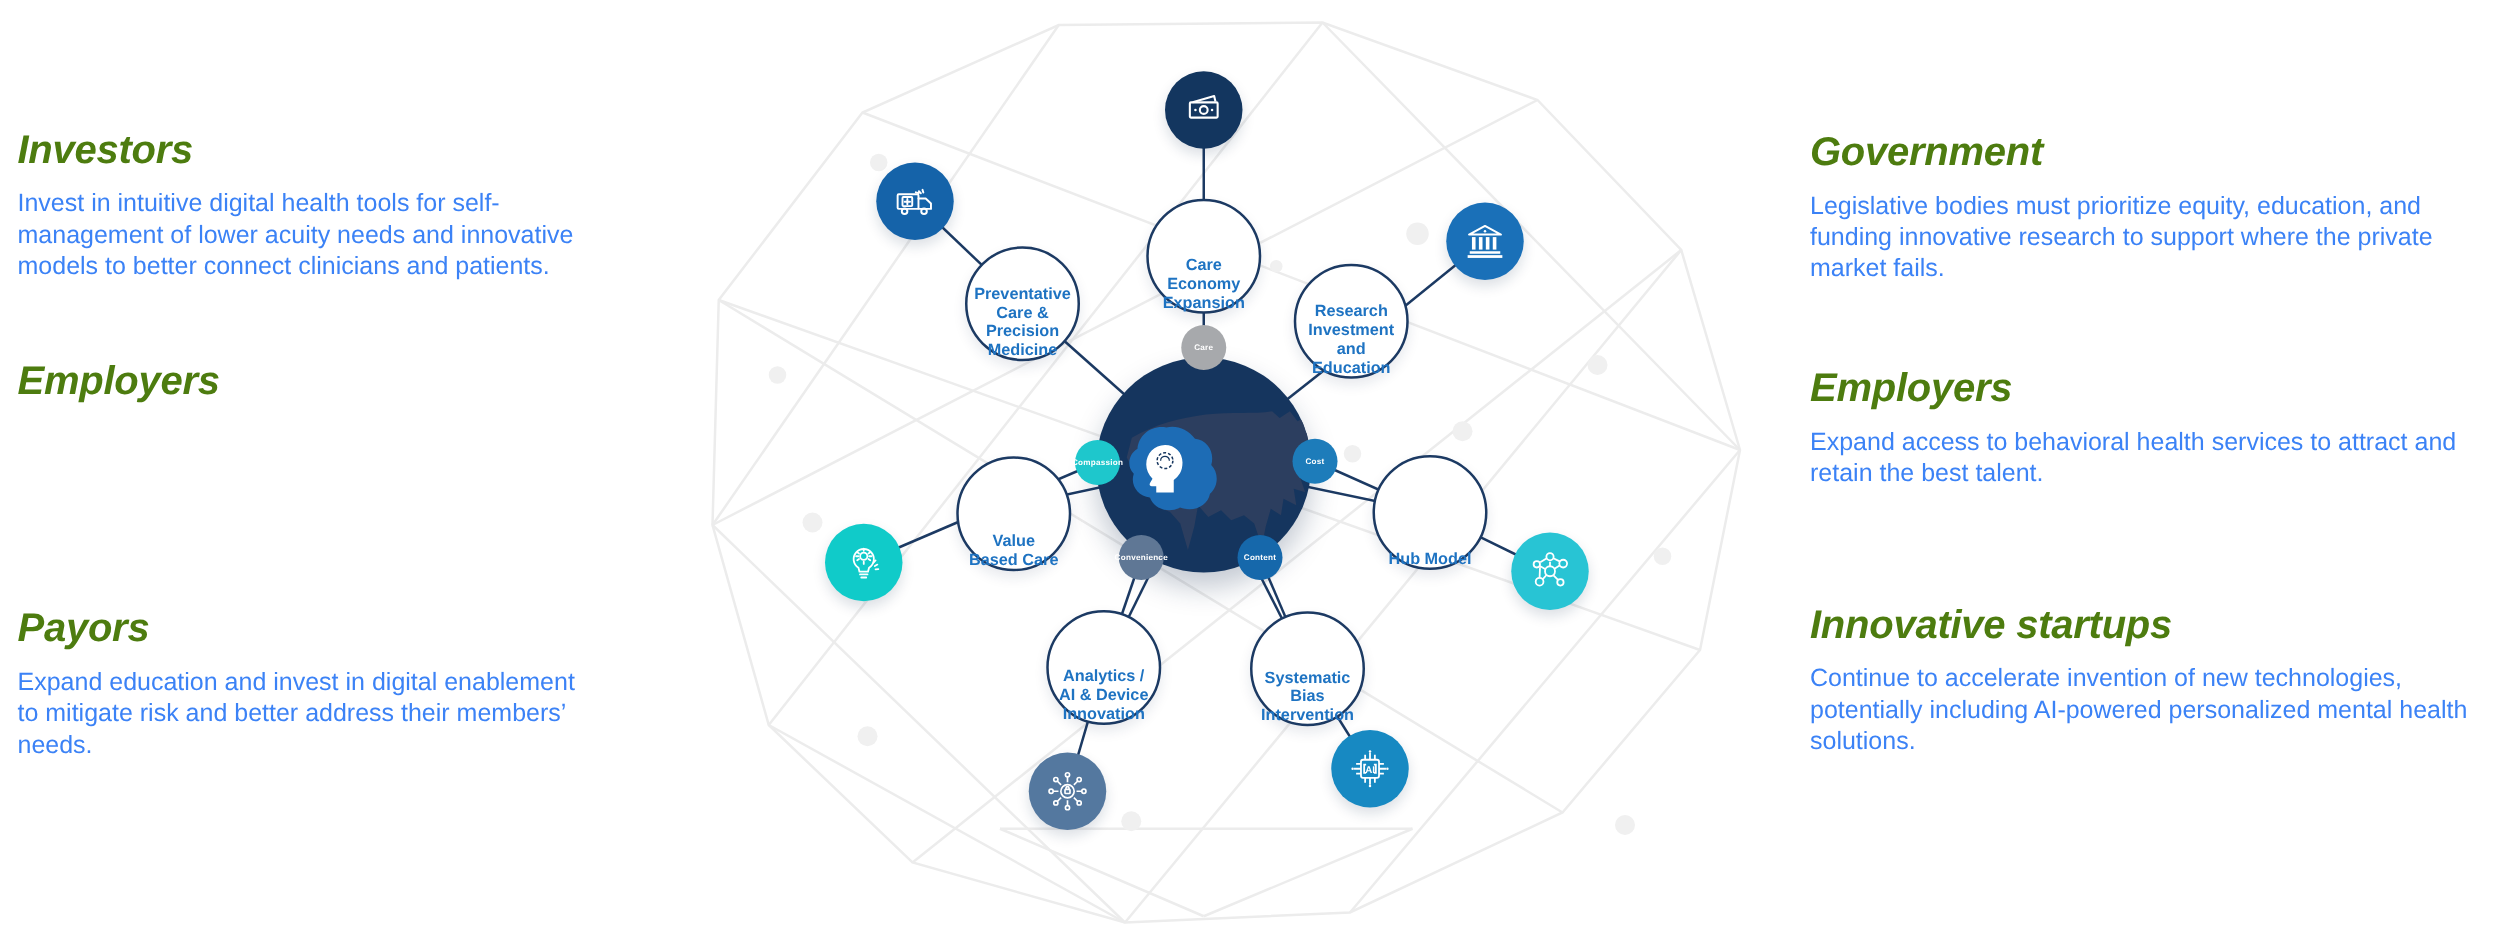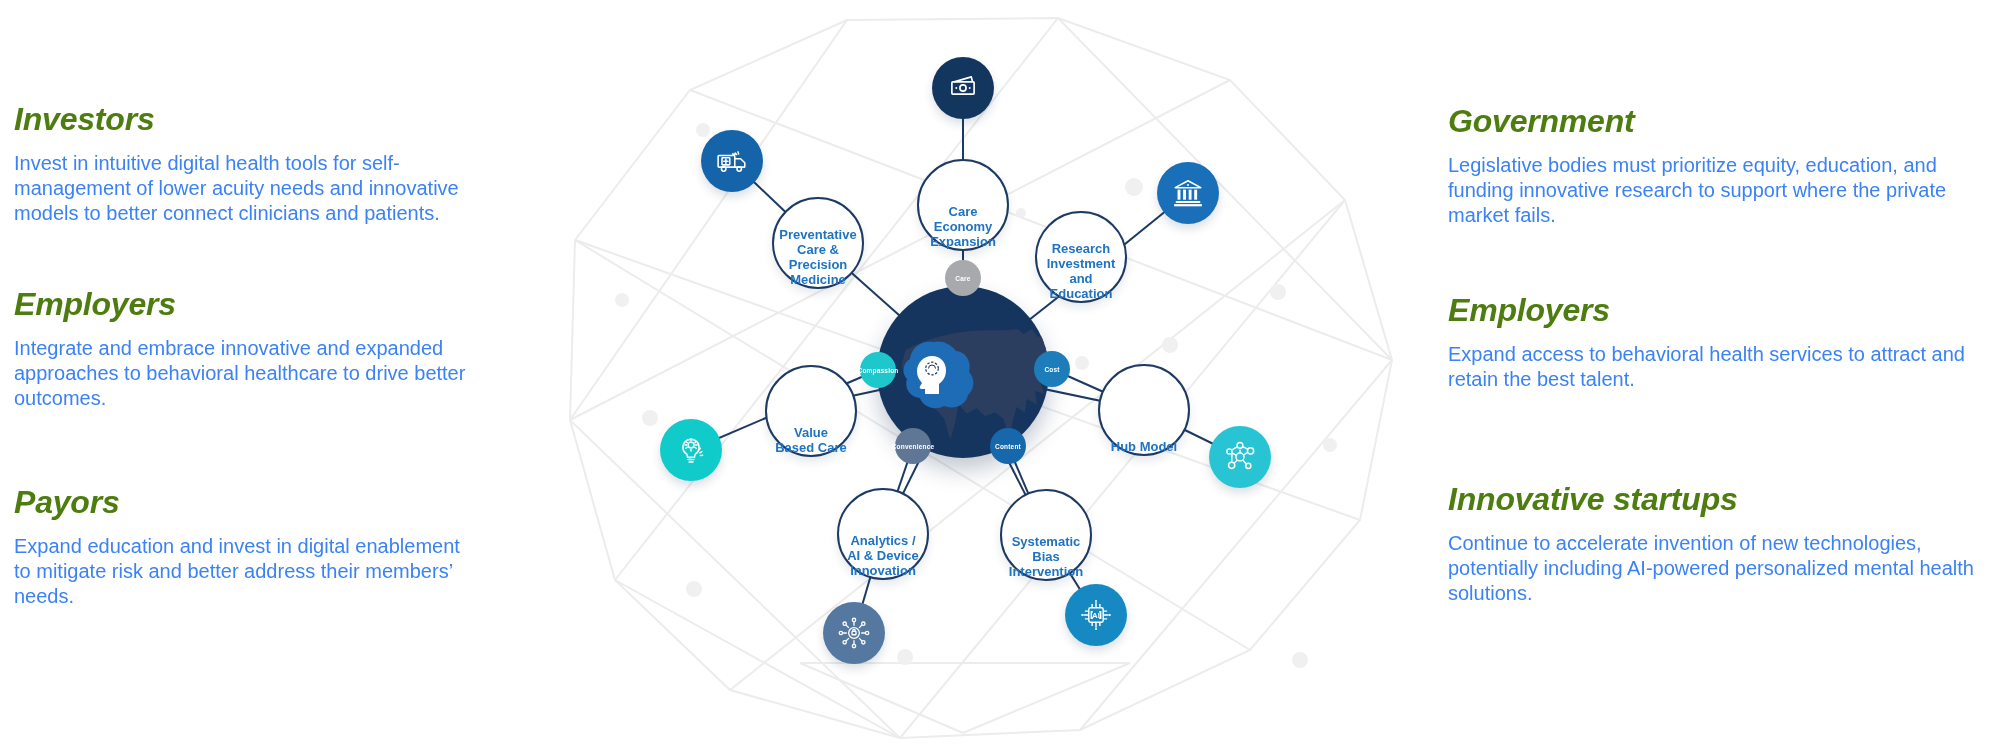--- a/index.html
+++ b/index.html
@@ -93,21 +93,20 @@
     </g>
   </svg>
 
   <div class="left-col">
     <div class="panel-section" style="top:101px">
       <h2 class="panel-title">Investors</h2>
       <p class="panel-body">Invest in intuitive digital health tools for self-management of lower acuity needs and innovative models to better connect clinicians and patients.</p>
     </div>
     <div class="panel-section" style="top:286px">
       <h2 class="panel-title">Employers</h2>
-      <p class="panel-body">Integrate and embrace innovative and expanded approaches to behavioral healthcare to drive better outcomes.</p>
     </div>
     <div class="panel-section" style="top:484px">
       <h2 class="panel-title">Payors</h2>
       <p class="panel-body">Expand education and invest in digital enablement to mitigate risk and better address their members’ needs.</p>
     </div>
   </div>
 
   <div class="right-col">
     <div class="panel-section" style="top:103px">
       <h2 class="panel-title">Government</h2>

